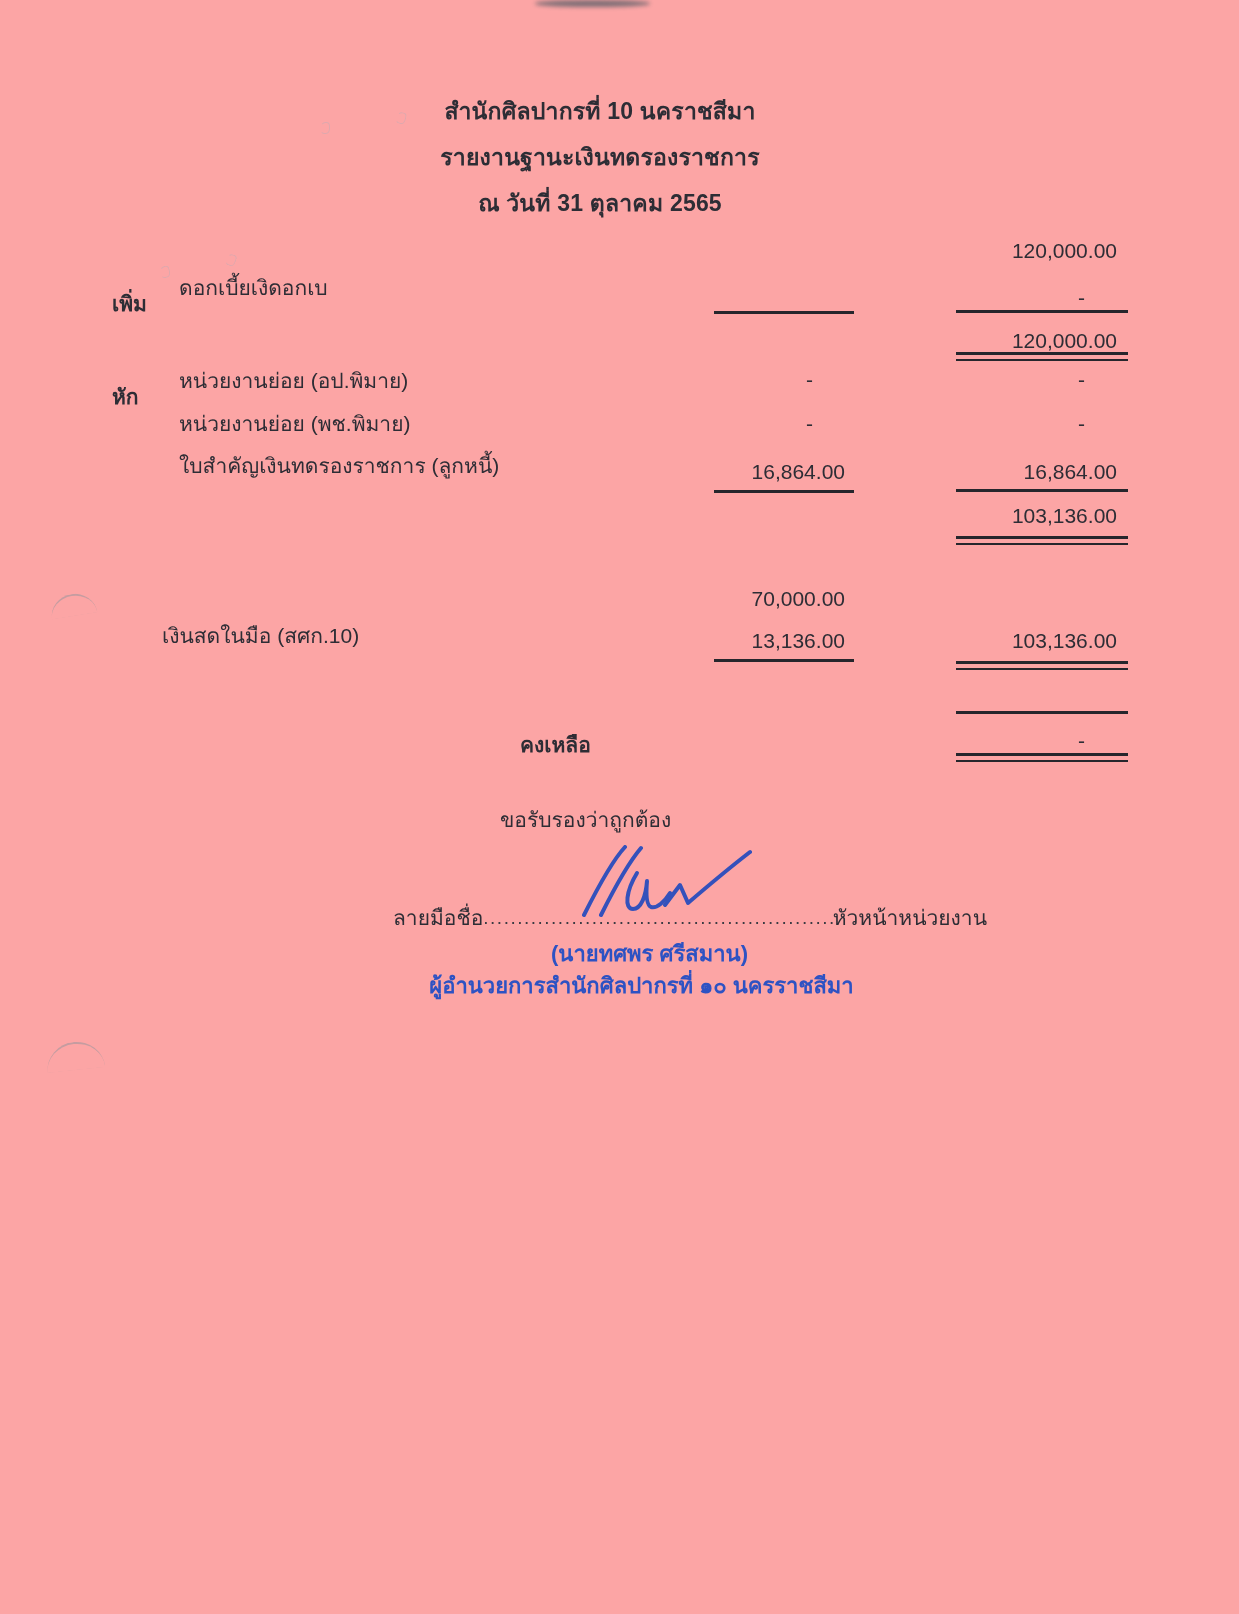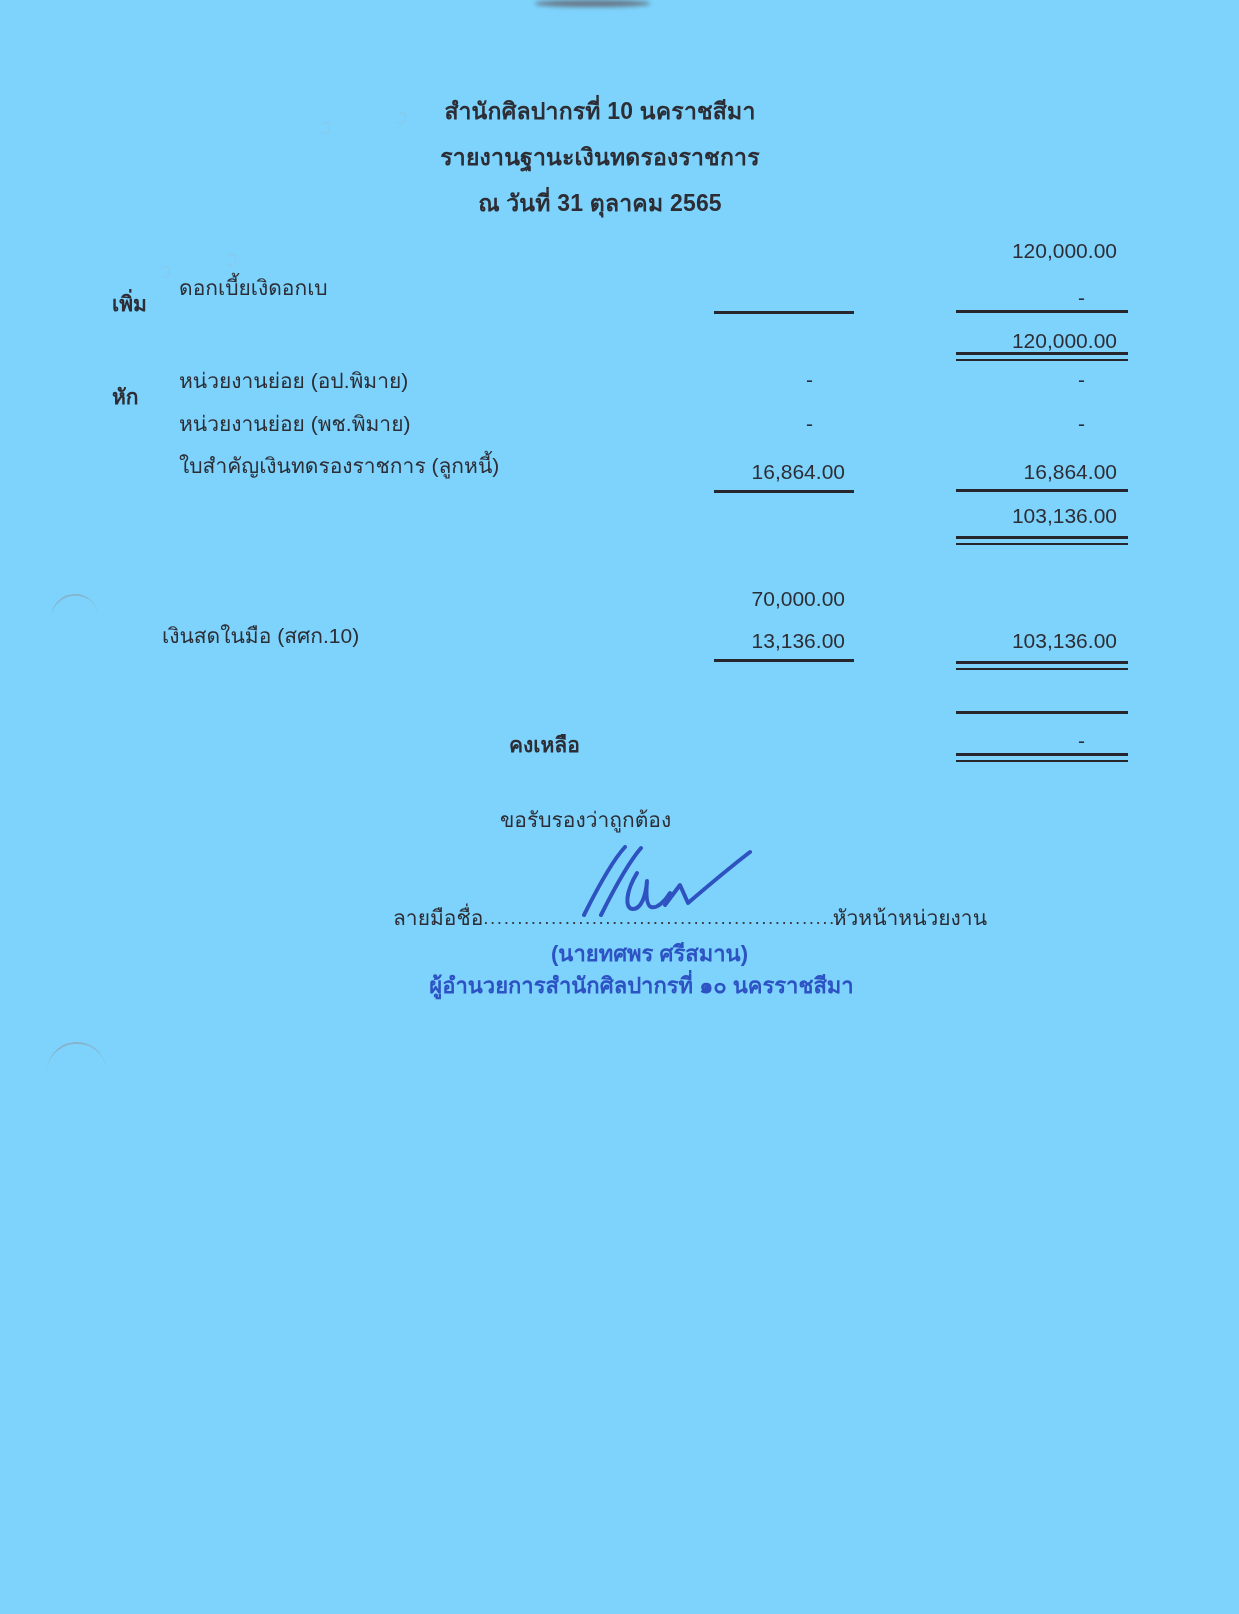--- a/index.html
+++ b/index.html
@@ -1,20 +1,20 @@
 <!DOCTYPE html>
 <html style="--blue-ink: #2d52c3;"><head>
 <meta charset="utf-8">
 <style>
   html,body{margin:0;padding:0;background:#e9e9e9;}
   .page{
     position:relative;
     width:1239px;height:1614px;
     margin:0 auto;
-    background:#7dd3fc;
+    background:#fca5a5;
     font-family:"Liberation Sans", sans-serif;
     color:#2d2d35;
     overflow:hidden;
   }
   .abs{position:absolute;}
   .t{font-size:21px;line-height:30px;white-space:nowrap;}
   .title{font-size:23px;line-height:30px;font-weight:600;letter-spacing:.2px;
          left:0;width:1200px;text-align:center;}
   .sec{font-weight:bold;margin-top:16px;}
   .num{font-size:21px;line-height:26px;text-align:right;white-space:nowrap;}
@@ -97,21 +97,21 @@
 
   <div class="abs t" style="left:162px;top:621px;">เงินสดในมือ (สศก.10)</div>
   <div class="abs num mid" style="top:628px;">13,136.00</div>
   <div class="abs num rt" style="top:628px;">103,136.00</div>
 
   <div class="abs rule mid" style="top:659px;"></div>
   <div class="abs dbl rt" style="top:661px;"></div>
 
   <div class="abs rule rt" style="top:711px;"></div>
 
-  <div class="abs t sec" style="left:509px;top:714px;">คงเหลือ</div>
+  <div class="abs t sec" style="left:520px;top:714px;">คงเหลือ</div>
   <div class="abs dash" style="left:1078px;top:731px;">-</div>
   <div class="abs dbl rt" style="top:753px;"></div>
 
   <div class="abs t" style="left:500px;top:805px;">ขอรับรองว่าถูกต้อง</div>
 
   <svg class="abs" style="left:580px;top:843px;" width="178" height="78" viewBox="0 0 178 78">
     <g fill="none" stroke="#2a4dbd" stroke-width="4" stroke-linecap="round" stroke-linejoin="round" opacity="0.95">
       <path d="M4 72 C18 44 32 18 45 4"></path>
       <path d="M21 72 C35 44 49 19 61 5"></path>
       <path d="M57 30 C46 48 44 66 53 66 C61 66 66 53 67 38 C66 50 66 62 71 64 C77 66 85 58 90 50"></path>

